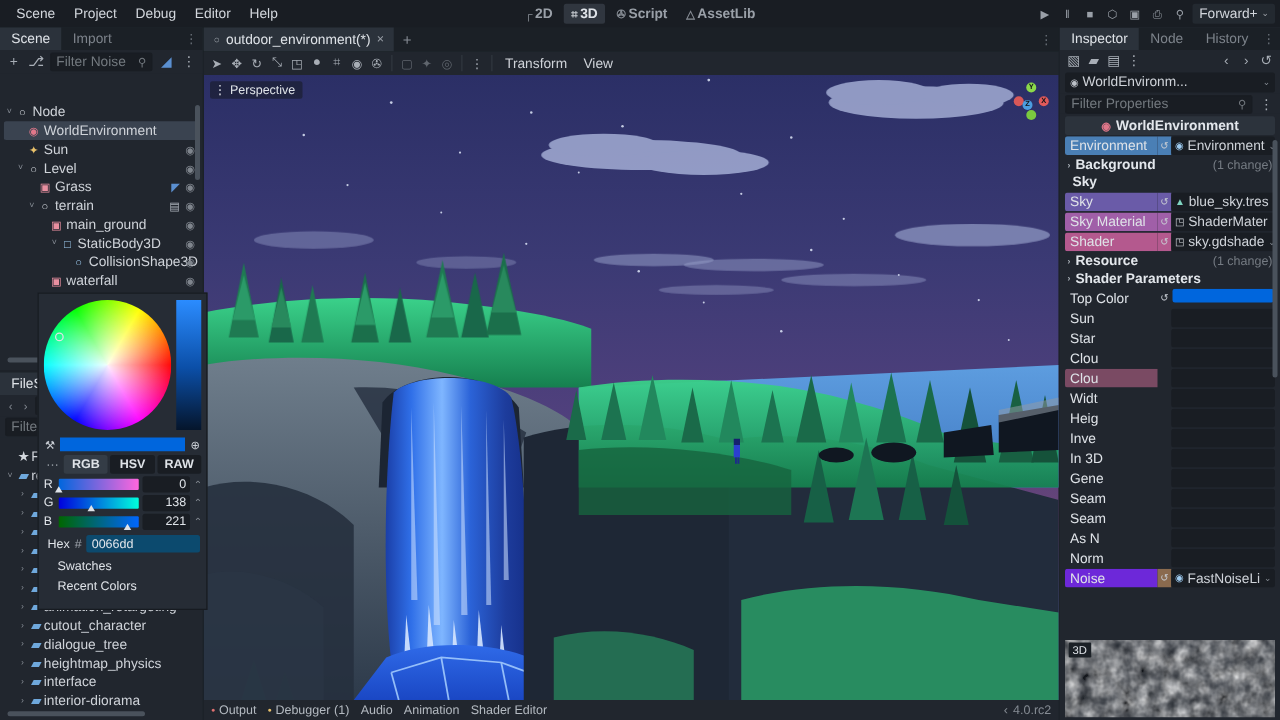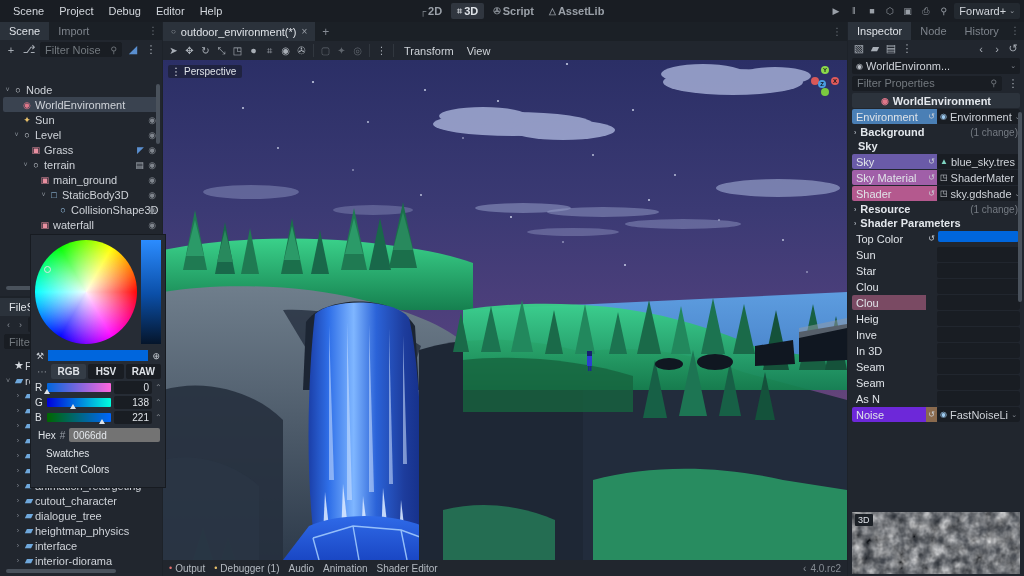--- a/index.html
+++ b/index.html
@@ -157,21 +157,21 @@
   .cslider { flex:1; height:9px; border-radius:1px; position:relative; }
   .cs-r { background:linear-gradient(to right,#0066dd,#ff66dd); }
   .cs-g { background:linear-gradient(to right,#0000dd,#00ffdd); }
   .cs-b { background:linear-gradient(to right,#006600,#0066ff); }
   .cknob { position:absolute; top:6px; width:0; height:0; border-left:3px solid transparent; border-right:3px solid transparent; border-bottom:5px solid #dfe3e8;}
   .cnum { width:38px; height:13px; background:#191d23; border-radius:2px; display:flex; align-items:center; justify-content:flex-end; padding-right:3px; font-size:10px; color:#dfe3e8;}
   .cspin { font-size:8px; color:#868c94; width:6px;}
   .chex { display:flex; align-items:center; gap:4px; padding:4px 2px 2px 4px;}
   .chex-lbl { font-size:10px; color:#dfe3e8;}
   .chex-hash { font-size:10px; color:#9aa0a8;}
-  .chex-field { flex:1; height:14px; background:#737373; border:1px solid #4a5holder; border-radius:2px; display:flex; align-items:center; padding:0 4px; font-size:10px; color:#e3e7ec;}
+  .chex-field { flex:1; height:14px; background:#0c4a6e; border:1px solid #4a5holder; border-radius:2px; display:flex; align-items:center; padding:0 4px; font-size:10px; color:#e3e7ec;}
   .cmini { padding:4px 2px 1px 12px; font-size:10px; color:#dfe3e8;}
 
   .noisebox { position:absolute; left:852px; top:512px; width:168px; height:62px; overflow:hidden;}
   .noise3d { position:absolute; left:3px; top:2px; background:#1b2026; color:#dfe3e8; font-size:9px; padding:1px 3px; border-radius:1px; z-index:3;}
 
   .vscroll { position:absolute; width:4px; background:#4a525c; border-radius:2px; }
   .hscroll { position:absolute; height:4px; background:#4a525c; border-radius:2px; }
 
   .gizmo { position:absolute; right:8px; top:6px; width:30px; height:30px; }
   .gz-ball { position:absolute; width:8px; height:8px; border-radius:50%; font-size:6px; color:#101318; display:flex; align-items:center; justify-content:center; font-weight:bold;}
@@ -862,46 +862,61 @@
           <div class="pname">Clou</div>
           <div class="prevert"></div>
           <div class="pval"></div>
         </div>
         <div class="prow">
           <div class="pname" style="background: rgb(122, 74, 99);">Clou</div>
           <div class="prevert"></div>
           <div class="pval"></div>
         </div>
         <div class="prow">
+          <div class="pname">Widt</div>
+          <div class="prevert"></div>
+          <div class="pval"></div>
+        </div>
+        <div class="prow">
           <div class="pname">Heig</div>
           <div class="prevert"></div>
           <div class="pval"></div>
         </div>
         <div class="prow">
           <div class="pname">Inve</div>
           <div class="prevert"></div>
           <div class="pval"></div>
         </div>
         <div class="prow">
           <div class="pname">In 3D</div>
           <div class="prevert"></div>
           <div class="pval"></div>
         </div>
         <div class="prow">
+          <div class="pname">Gene</div>
+          <div class="prevert"></div>
+          <div class="pval"></div>
+        </div>
+        <div class="prow">
           <div class="pname">Seam</div>
           <div class="prevert"></div>
           <div class="pval"></div>
         </div>
         <div class="prow">
           <div class="pname">Seam</div>
           <div class="prevert"></div>
           <div class="pval"></div>
         </div>
         <div class="prow">
           <div class="pname">As N</div>
+          <div class="prevert"></div>
+          <div class="pval"></div>
+        </div>
+        <div class="prow">
+          <div class="pname">Norm</div>
           <div class="prevert"></div>
           <div class="pval"></div>
         </div>
         <div class="prow">
           <div class="pname" style="background: #6d28d9;">Noise</div>
           <div class="prevert" style="background: rgb(138, 106, 78);">↺</div>
           <div class="pval">
             <span class="pv-ico" style="color: rgb(158, 203, 240);">◉</span>
             <span>FastNoiseLi</span>
             <span class="pv-caret">⌄</span>

